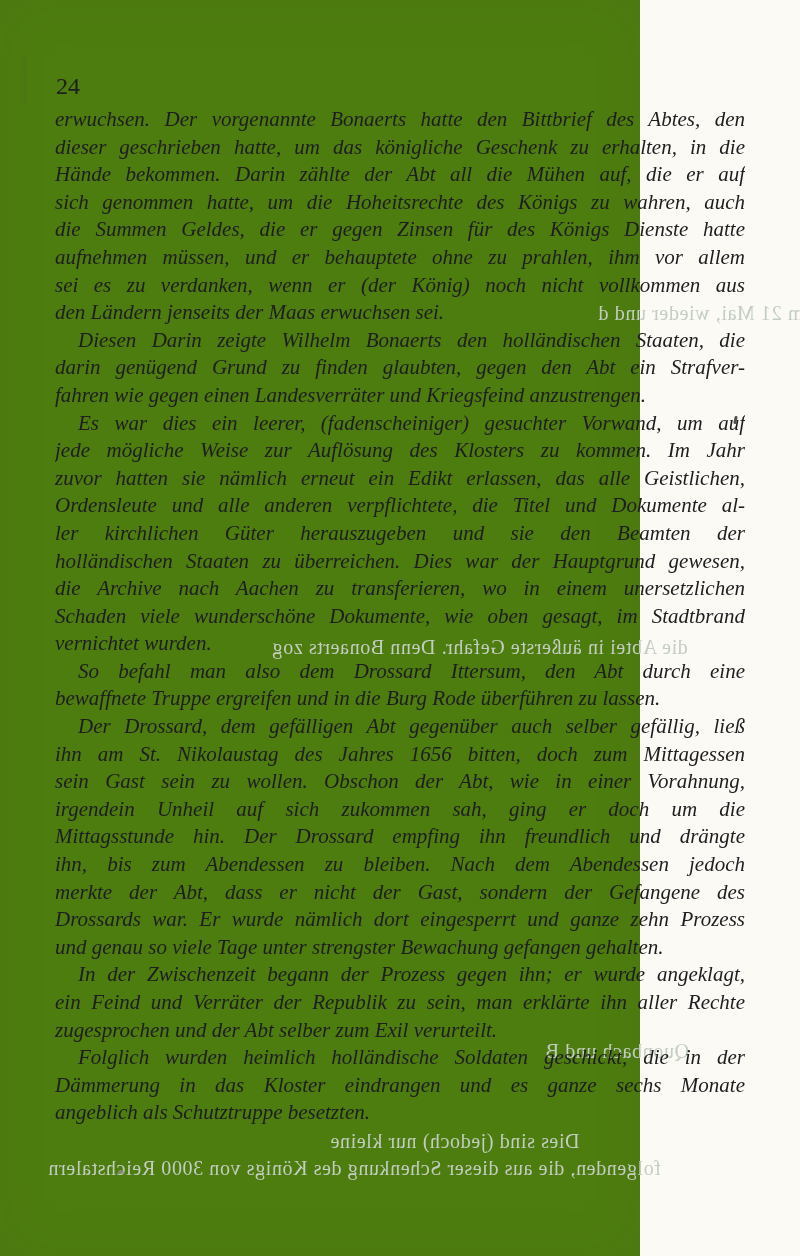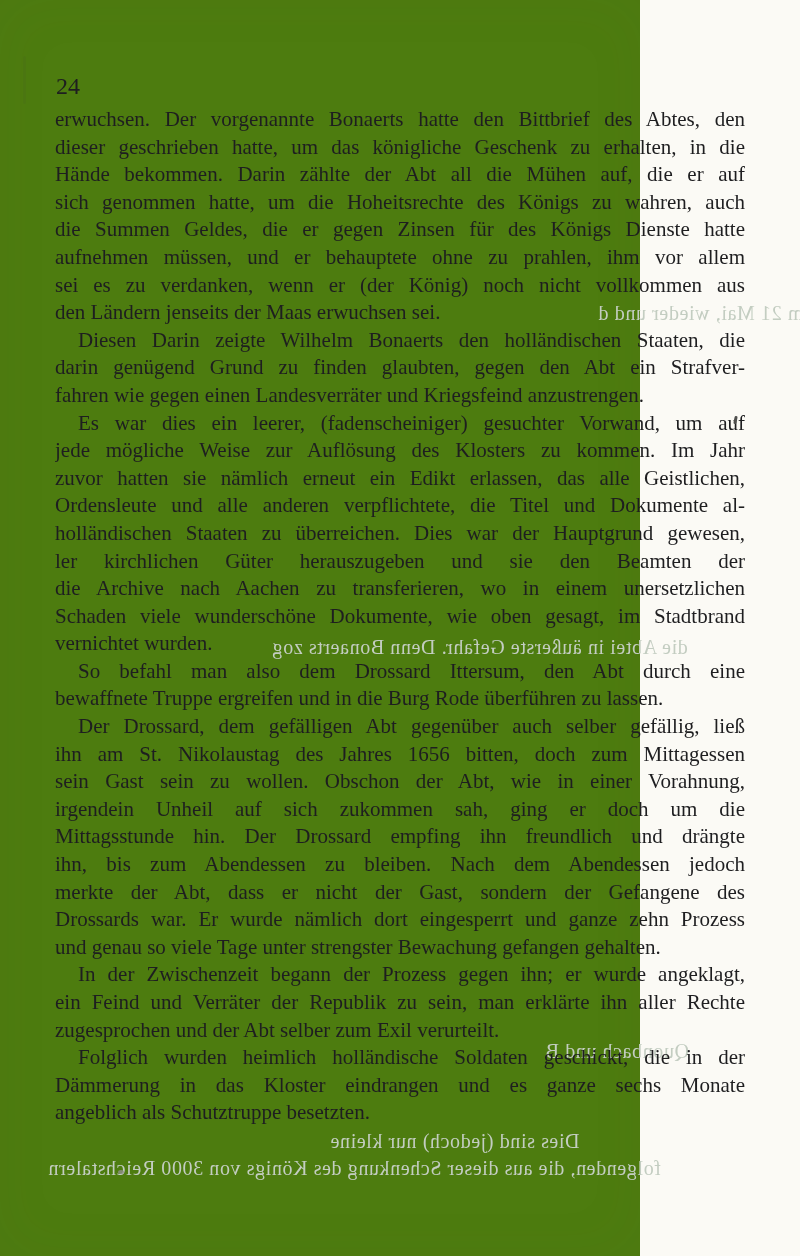--- a/index.html
+++ b/index.html
@@ -27,21 +27,21 @@
     color: #1e1e20;
   }
   .page-body {
     position: absolute;
     left: 55px;
     top: 106px;
     width: 690px;
     color: #1e1e20;
     font-size: 21px;
   }
-  .paragraph { margin: 0; }
+  .paragraph { margin: 0; font-style: italic; }
   .line {
     height: 27.6px;
     line-height: 27.6px;
     text-align: justify;
     text-align-last: justify;
     overflow: hidden;
   }
   .line.para-start { padding-left: 23px; }
   .line.para-end { text-align-last: left; }
   .bleed {
@@ -99,22 +99,22 @@
       <div class="paragraph">
         <div class="line para-start">Diesen Darin zeigte Wilhelm Bonaerts den holländischen Staaten, die</div>
         <div class="line">darin genügend Grund zu finden glaubten, gegen den Abt ein Strafver-</div>
         <div class="line para-end">fahren wie gegen einen Landesverräter und Kriegsfeind anzustrengen.</div>
       </div>
       <div class="paragraph">
         <div class="line para-start">Es war dies ein leerer, (fadenscheiniger) gesuchter Vorwand, um auf</div>
         <div class="line">jede mögliche Weise zur Auflösung des Klosters zu kommen. Im Jahr</div>
         <div class="line">zuvor hatten sie nämlich erneut ein Edikt erlassen, das alle Geistlichen,</div>
         <div class="line">Ordensleute und alle anderen verpflichtete, die Titel und Dokumente al-</div>
+        <div class="line">ler kirchlichen Güter herauszugeben und sie den Beamten der</div>
         <div class="line">holländischen Staaten zu überreichen. Dies war der Hauptgrund gewesen,</div>
-        <div class="line">ler kirchlichen Güter herauszugeben und sie den Beamten der</div>
         <div class="line">die Archive nach Aachen zu transferieren, wo in einem unersetzlichen</div>
         <div class="line">Schaden viele wunderschöne Dokumente, wie oben gesagt, im Stadtbrand</div>
         <div class="line para-end">vernichtet wurden.</div>
       </div>
       <div class="paragraph">
         <div class="line para-start">So befahl man also dem Drossard Ittersum, den Abt durch eine</div>
         <div class="line para-end">bewaffnete Truppe ergreifen und in die Burg Rode überführen zu lassen.</div>
       </div>
       <div class="paragraph">
         <div class="line para-start">Der Drossard, dem gefälligen Abt gegenüber auch selber gefällig, ließ</div>

